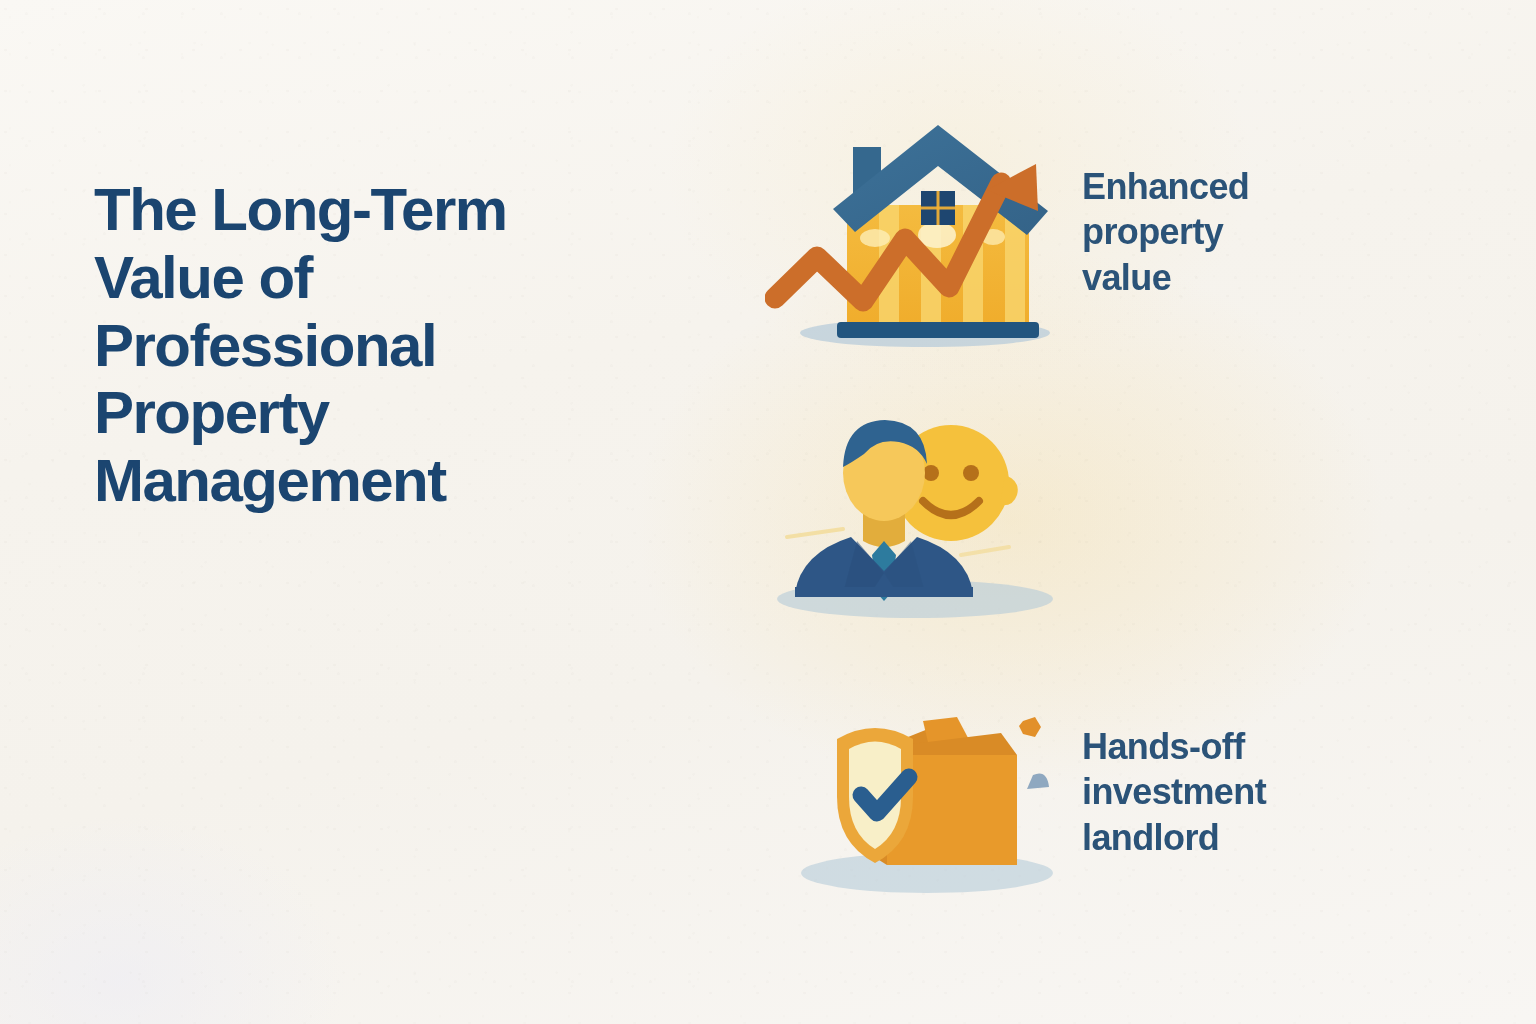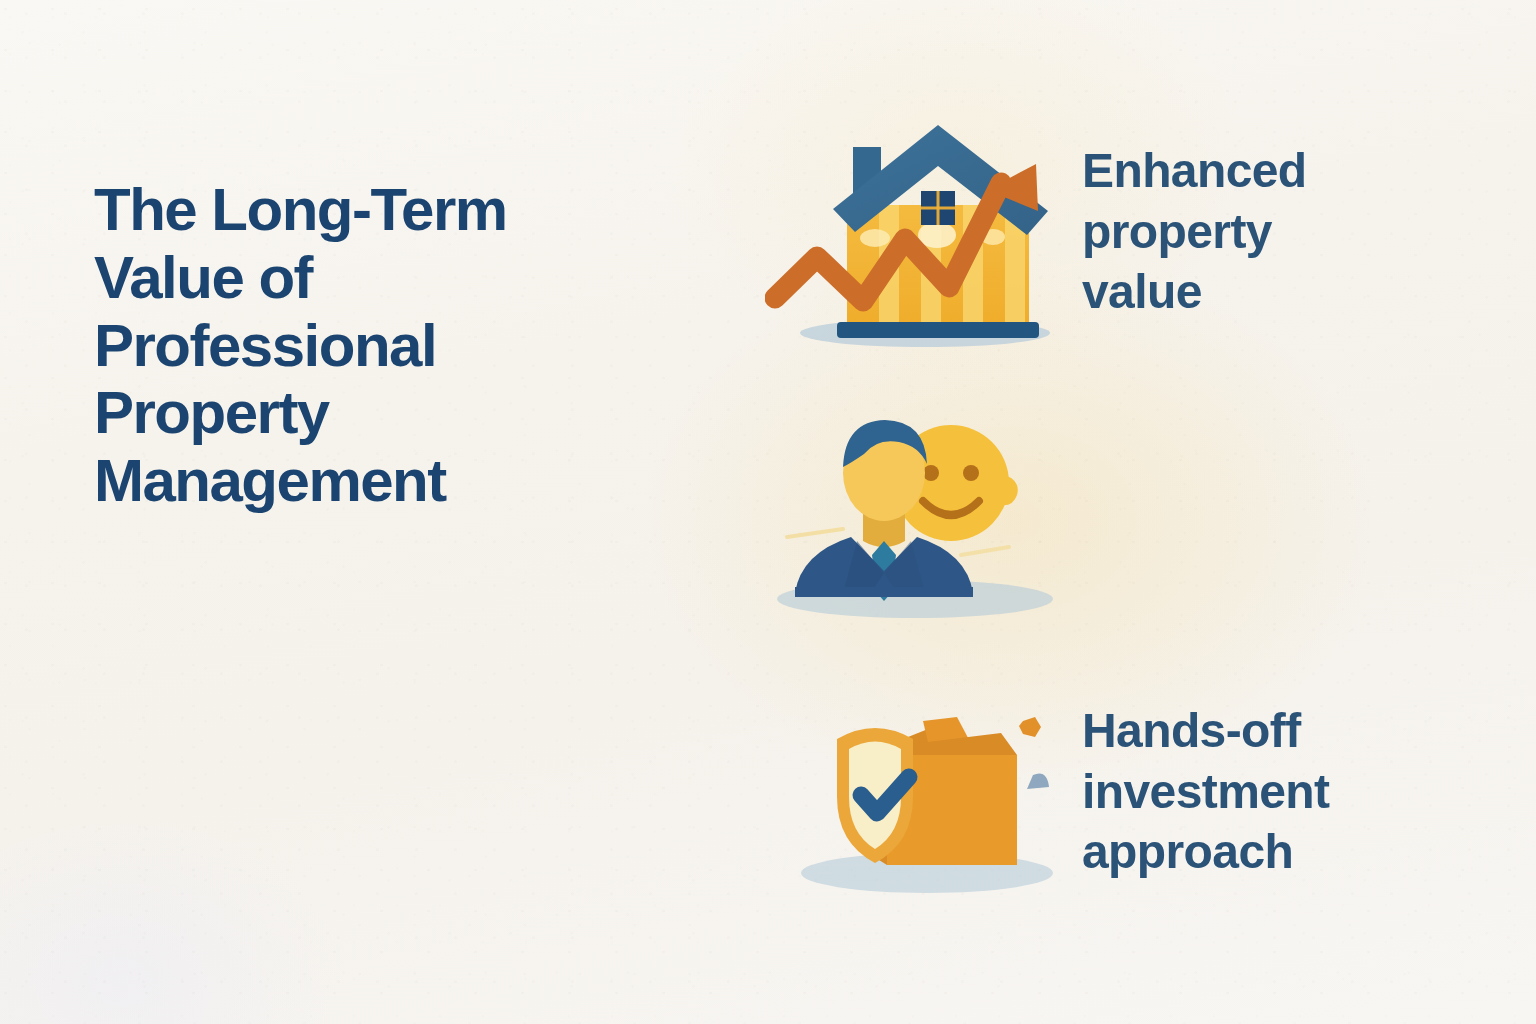--- a/index.html
+++ b/index.html
@@ -80,21 +80,21 @@
     width: 310px;
     flex: 0 0 310px;
     display: flex;
     align-items: center;
     justify-content: center;
   }
   .benefit-label {
     flex: 1;
     font-family: "Liberation Sans", sans-serif;
     font-weight: 700;
-    font-size: 48px;
+    font-size: 36px;
     line-height: 1.26;
     letter-spacing: -0.6px;
     color: #2b5378;
     white-space: pre-line;
     padding-left: 12px;
   }
   .row-2 .benefit-label { letter-spacing: -0.9px; }
 </style>
 </head>
 <body>
@@ -214,17 +214,17 @@
           <path d="M84 72 q26 -15 52 0 l0 48 q0 36 -26 52 q-26 -16 -26 -52 Z" fill="#f8efc8"></path>
 
           <path d="M96 118 L112 136 L144 100" fill="none" stroke="#2a5e8f" stroke-width="17" stroke-linecap="round" stroke-linejoin="round"></path>
 
           <polygon points="258 44 270 40 276 50 270 60 258 57 254 49" fill="#e2902a"></polygon>
           <path d="M268 98 q14 -6 16 12 l-22 2 Z" fill="#8fa8c0"></path>
         </svg>
       </div>
       <div class="benefit-label">Hands-off
 investment
-approach</div>
+landlord</div>
     </div>
 
   </div>
 </div>
 
 </body></html>

